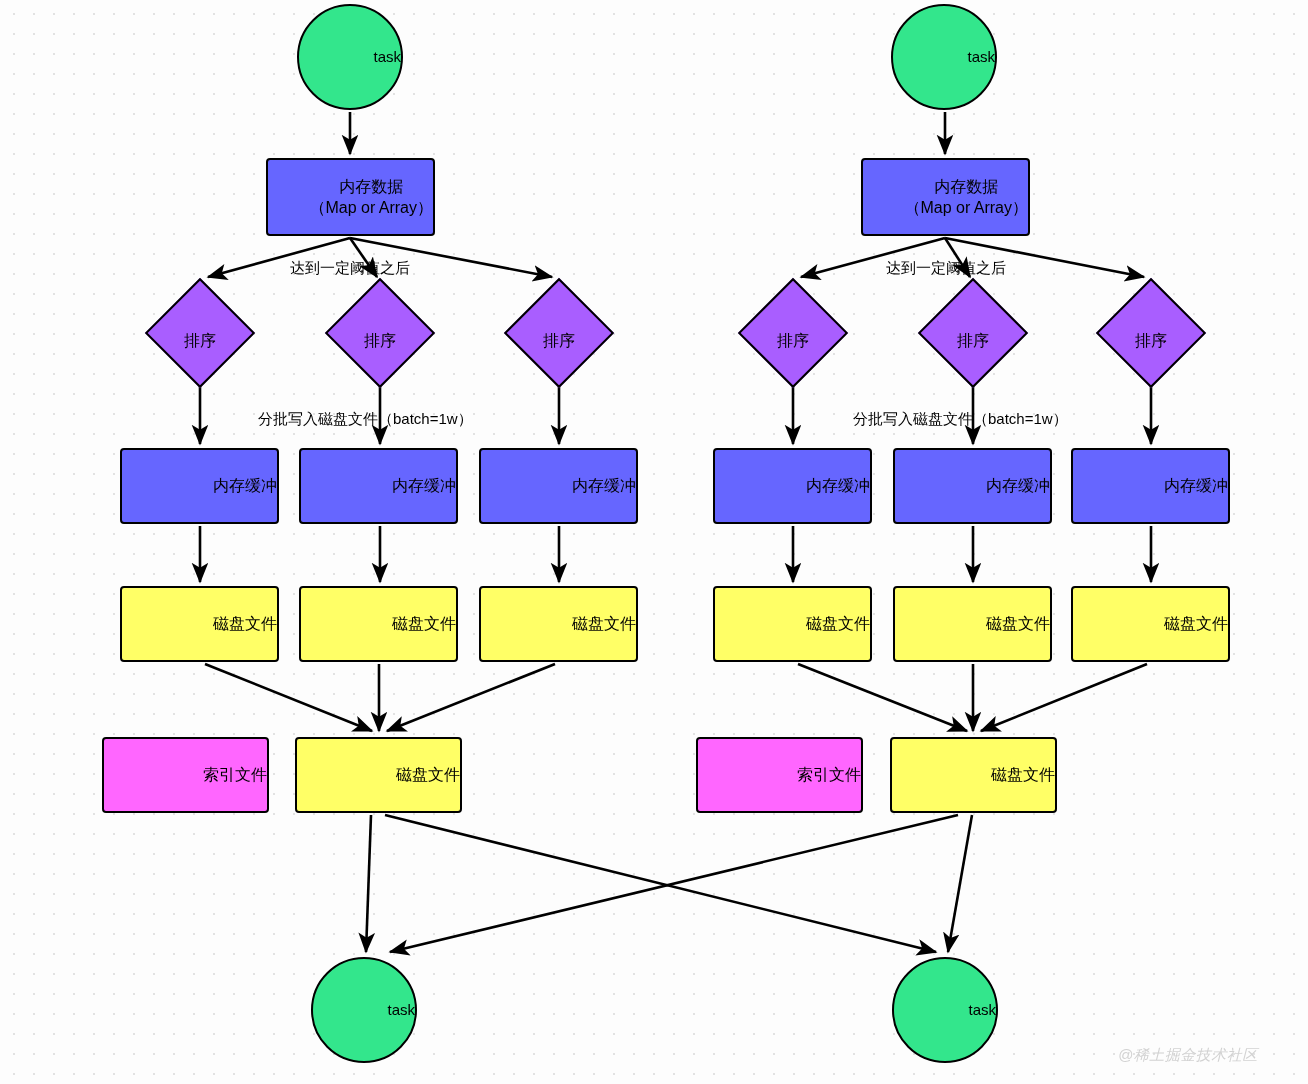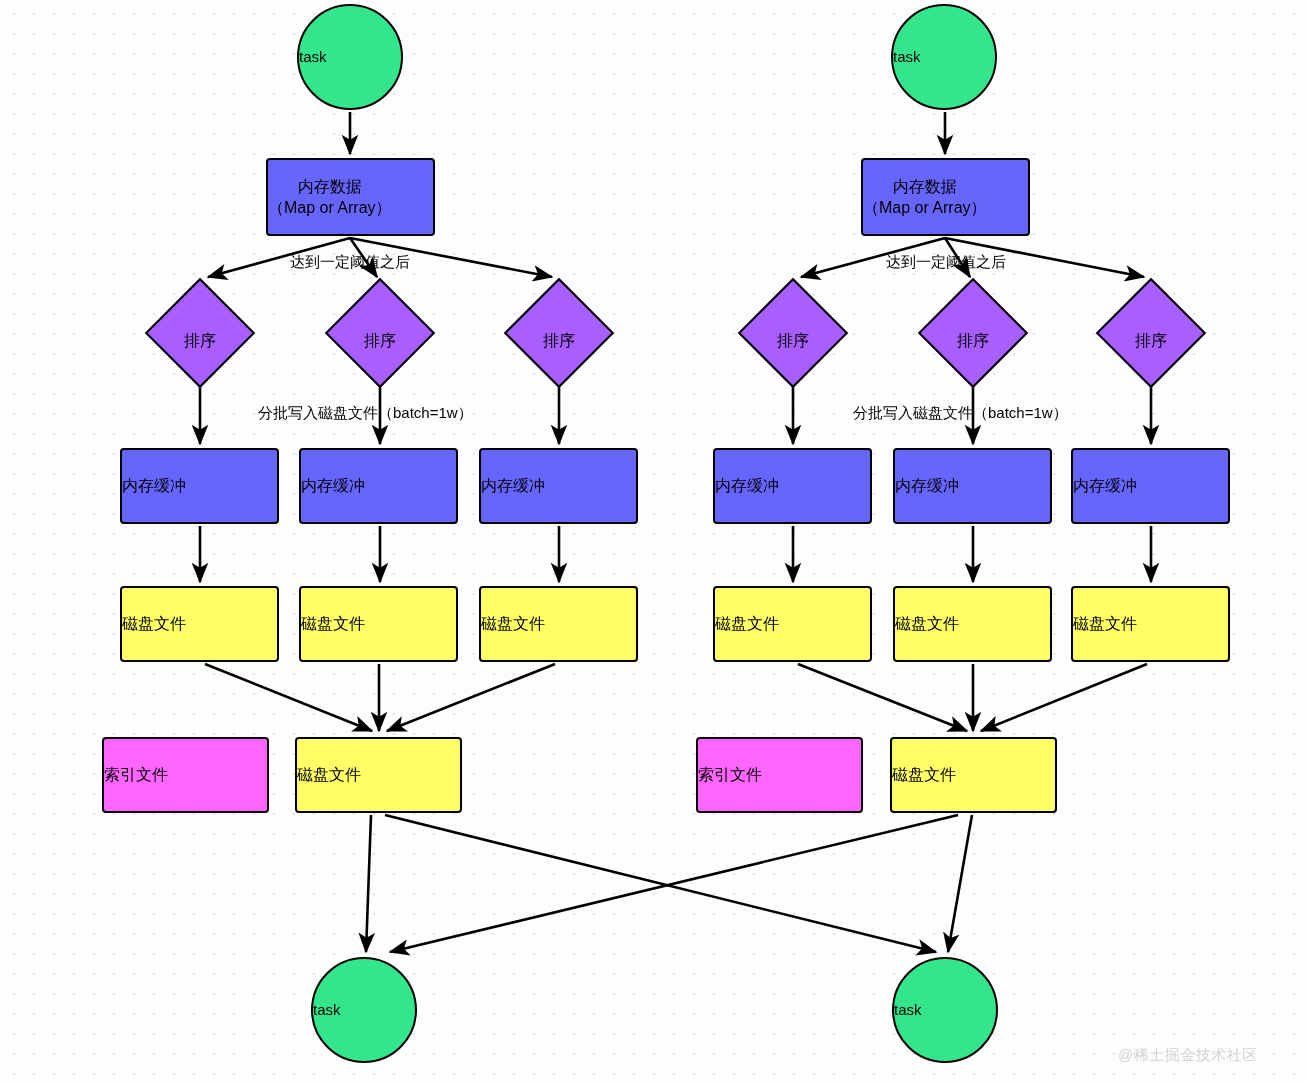--- a/index.html
+++ b/index.html
@@ -27,21 +27,21 @@
     top: 0;
     width: 1308px;
     height: 1084px;
     pointer-events: none;
   }
   .node {
     position: absolute;
     box-sizing: border-box;
     display: flex;
     align-items: center;
-    justify-content: flex-start;
+    justify-content: flex-end;
     text-align: center;
     color: #000000;
     line-height: 1.32;
     white-space: pre-line;
   }
   .node-circle {
     border-radius: 50%;
     border: 2px solid #000000;
     font-size: 15px;
   }
@@ -74,20 +74,21 @@
     justify-content: center;
     font-size: 16px;
     color: #000000;
   }
   .edge-label {
     position: absolute;
     font-size: 15px;
     color: #000000;
     white-space: nowrap;
     background: transparent;
+    margin-top: 6px;
   }
   .watermark {
     position: absolute;
     font-size: 15px;
     color: #d2d2d2;
     white-space: nowrap;
     letter-spacing: 0.5px;
   }
 </style>
 </head>
@@ -243,15 +244,15 @@
     <span>磁盘文件</span>
   </div>
 
   <div class="node node-circle" style="left:892px; top:957px; width:106px; height:106px; background:#33e68c;">
     <span>task</span>
   </div>
 
   <div class="edge-label" style="left:886px; top:253px;">达到一定阈值之后</div>
   <div class="edge-label" style="left:853px; top:404px;">分批写入磁盘文件（batch=1w）</div>
 
-  <div class="watermark" style="left:1118px; top:1046px;">@稀土掘金技术社区</div>
+  <div class="watermark" style="left:1118px; top:1046px;font-style:italic;">@稀土掘金技术社区</div>
 
 </div>
 
 </body></html>

